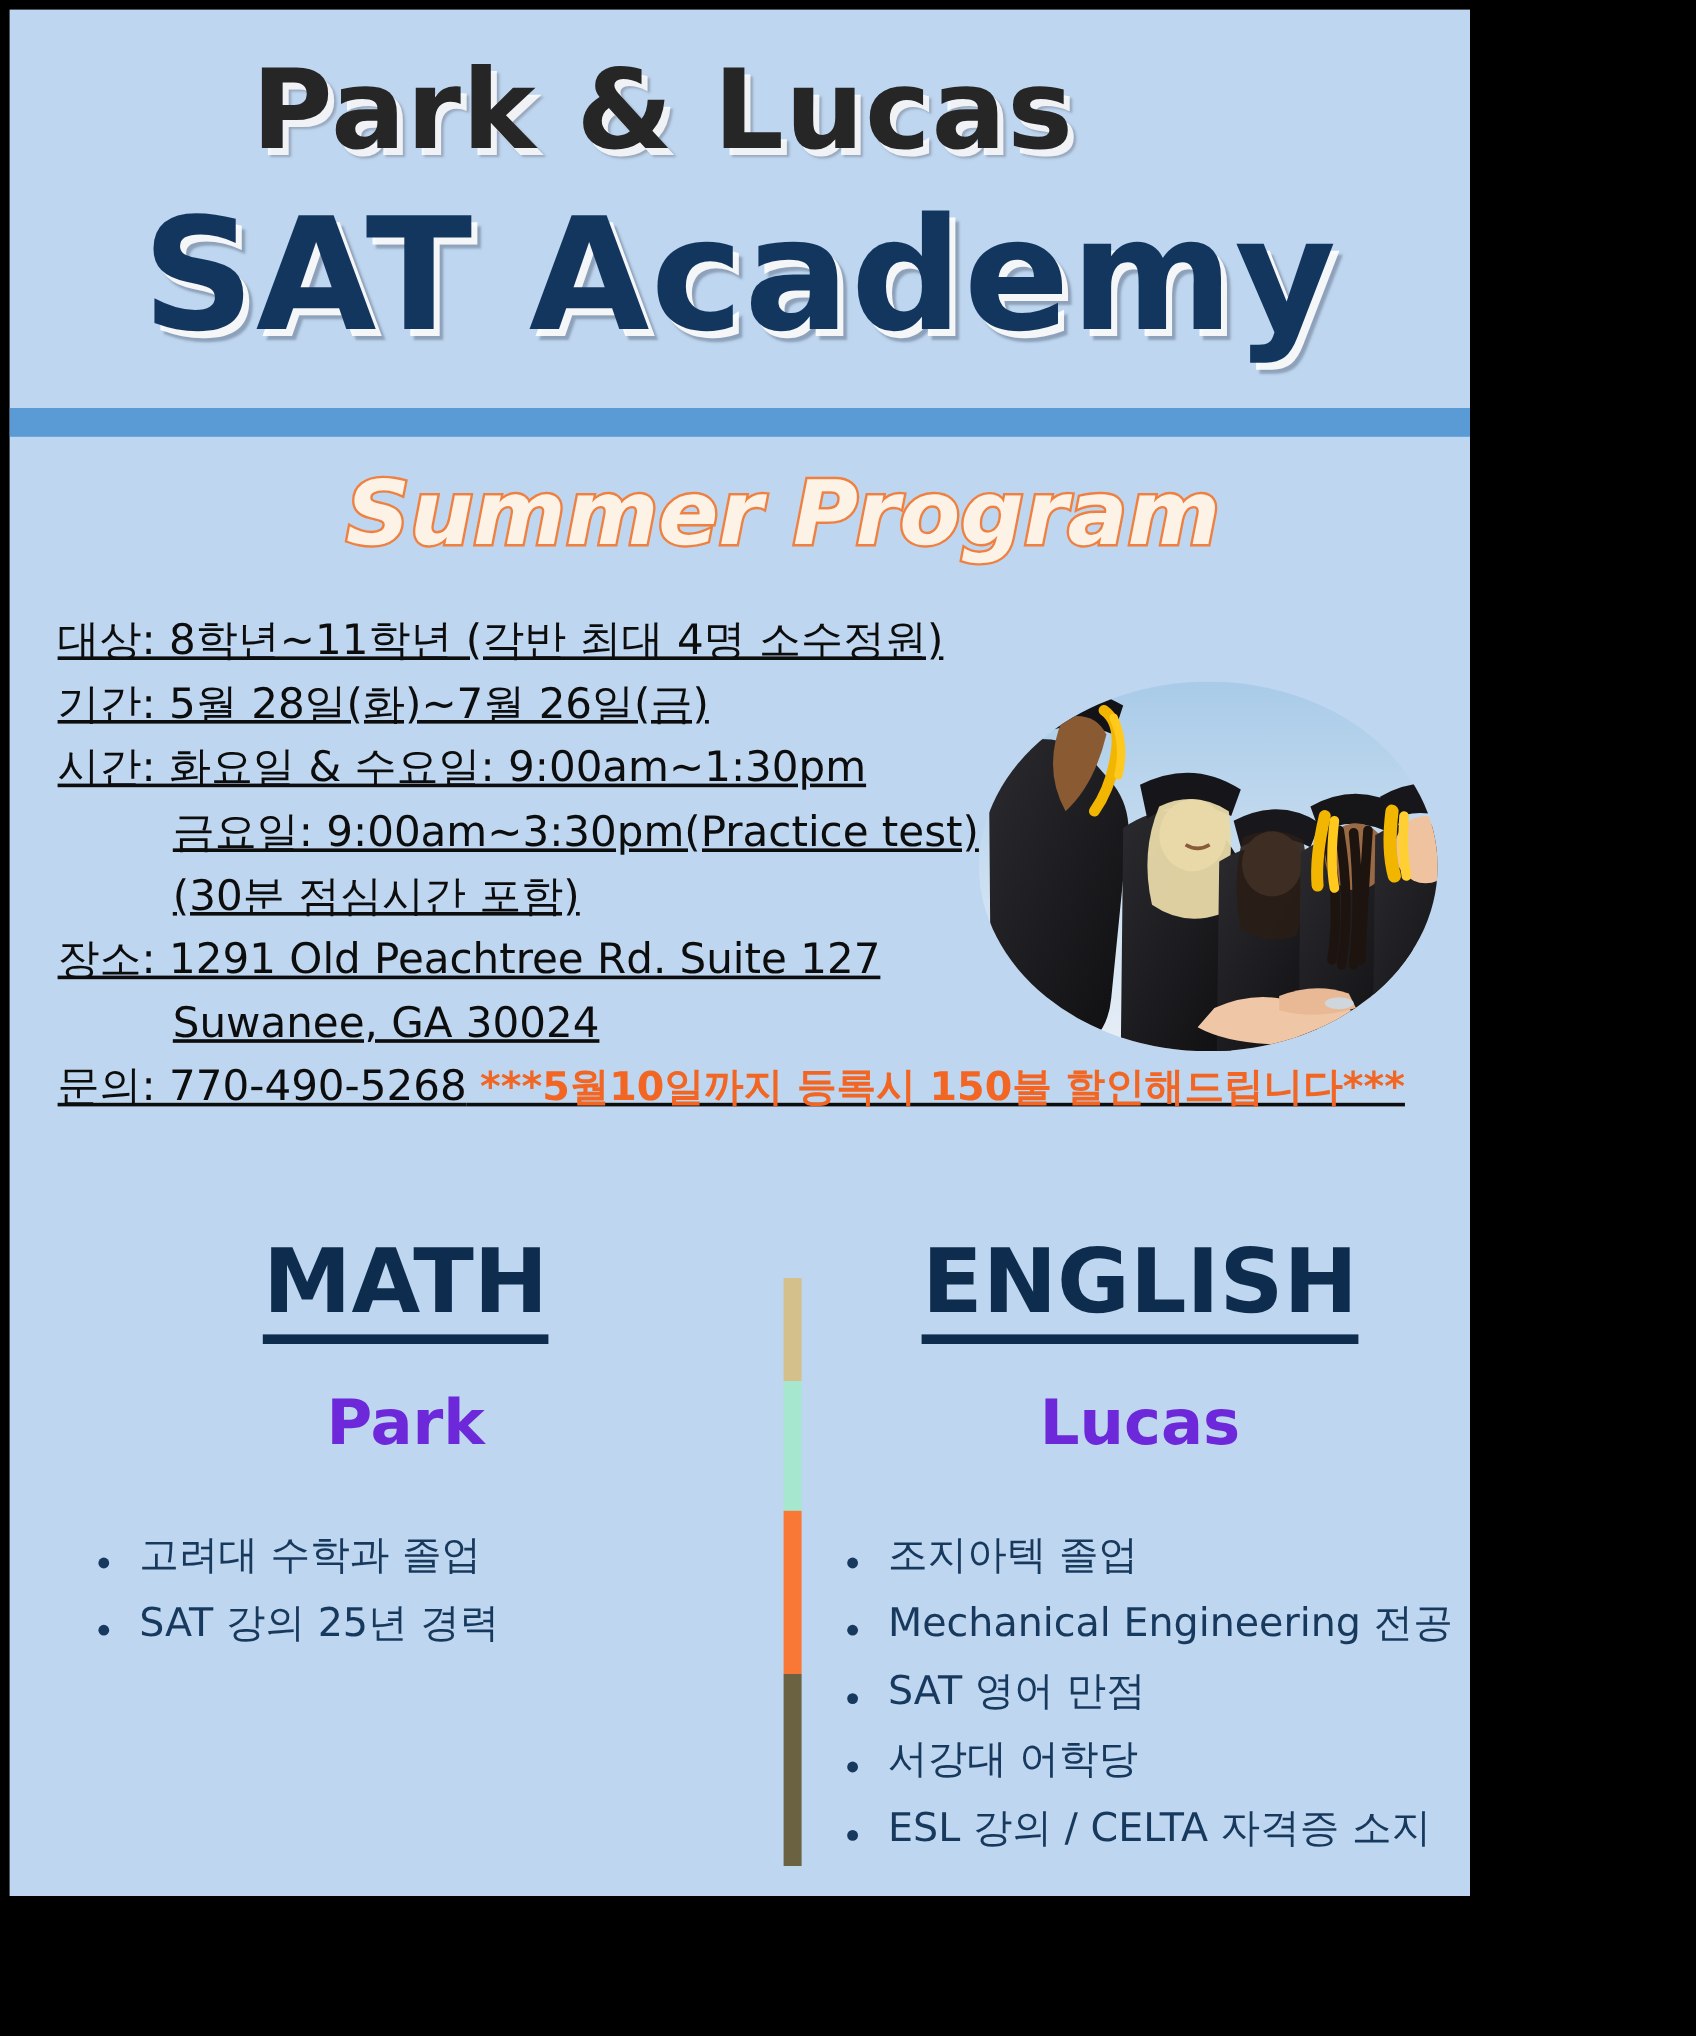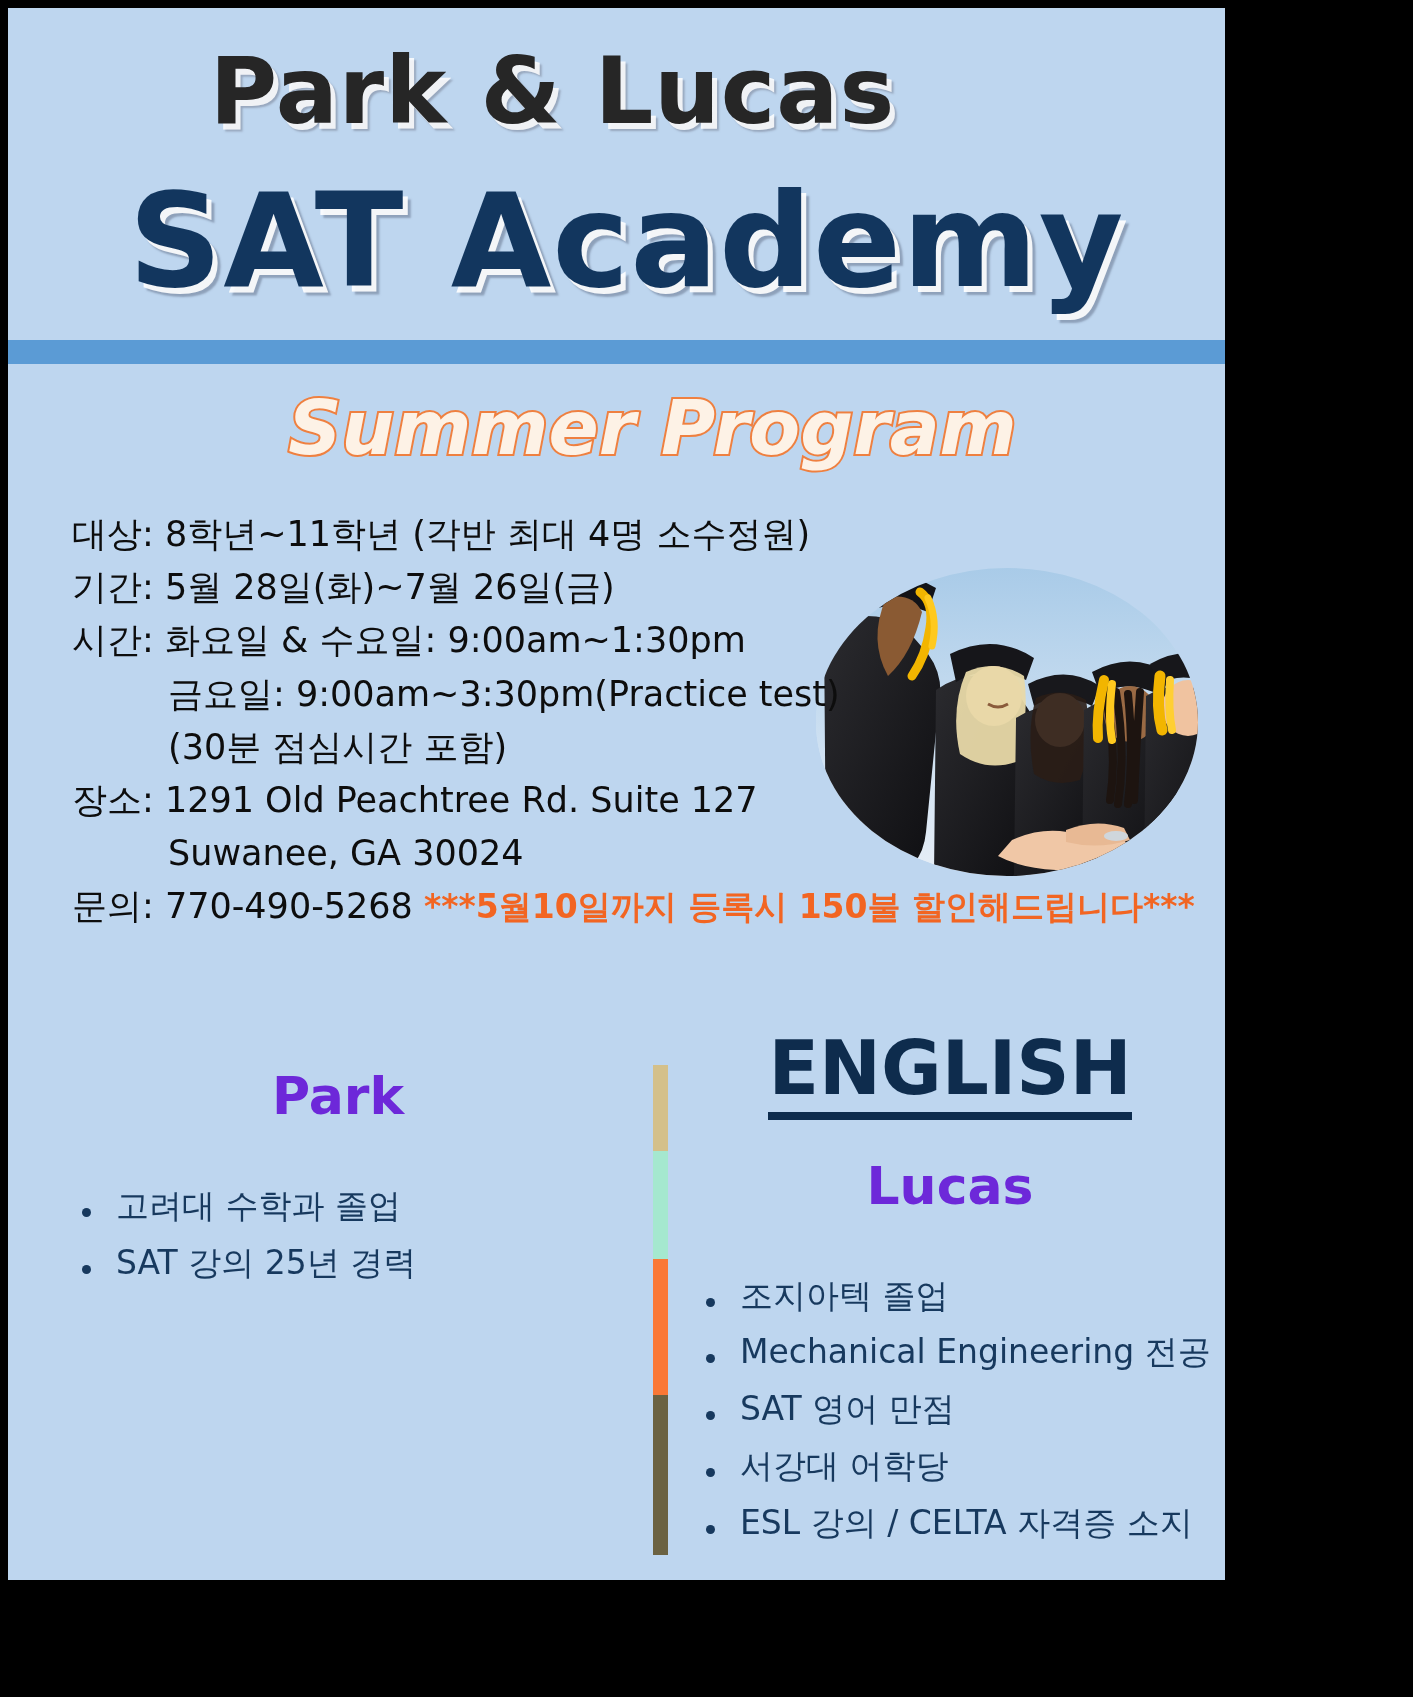--- a/index.html
+++ b/index.html
@@ -46,32 +46,31 @@
     font-size: 92px;
     letter-spacing: 1px;
     color: #262626;
     text-shadow: 5px 6px 0 rgba(255,255,255,0.85), 7px 8px 2px rgba(120,130,150,0.55);
     line-height: 1;
     white-space: nowrap;
   }
   .title-main {
     position: absolute;
     left: 0;
-    top: 168px;
+    top: 156px;
     width: 1217px;
     text-align: center;
     font-family: "DejaVu Sans", sans-serif;
     font-weight: 700;
     font-size: 130px;
     letter-spacing: 1px;
     color: #12365e;
     text-shadow: 5px 6px 0 rgba(255,255,255,0.9), 8px 9px 2px rgba(110,125,150,0.6);
     line-height: 1;
     white-space: nowrap;
-    padding-left: 10px;
   }
 
   .blue-rule {
     position: absolute;
     left: 0;
     top: 332px;
     width: 1217px;
     height: 24px;
     background: #5b9bd5;
   }
@@ -104,27 +103,28 @@
     height: 308px;
     border-radius: 50%;
     overflow: hidden;
     background: linear-gradient(180deg,#b9d4ec 0%, #cfe2f4 55%, #e8eef6 100%);
   }
   .photo svg { display:block; }
 
   
   .info {
     position: absolute;
-    left: 64px;
+    left: 40px;
     top: 500px;
     width: 1150px;
     font-family: "DejaVu Sans", sans-serif;
     font-size: 35px;
     color: #0d0d0d;
     line-height: 1.52;
+    text-decoration: underline;
   }
   .info .row { white-space: nowrap; }
   .info .indent { padding-left: 96px; }
   .promo {
     color: #f26522;
     font-weight: 700;
     font-size: 33px;
   }
 
   
@@ -270,20 +270,23 @@
     </div>
 
     <div class="divider">
       <div class="seg" style="background: rgb(212, 192, 138); height: 86px;"></div>
       <div class="seg" style="background: rgb(165, 232, 207); height: 108px;"></div>
       <div class="seg" style="background: rgb(250, 120, 54); height: 136px;"></div>
       <div class="seg" style="background: rgb(107, 98, 66); height: 160px;"></div>
     </div>
 
     <div class="col col-math">
+      <div class="col-head">
+        <span class="u">MATH</span>
+      </div>
       <div class="col-sub">Park</div>
       <ul class="bullets">
         <li>고려대 수학과 졸업</li>
         <li>SAT 강의 25년 경력</li>
       </ul>
     </div>
 
     <div class="col col-eng">
       <div class="col-head">
         <span class="u">ENGLISH</span>

